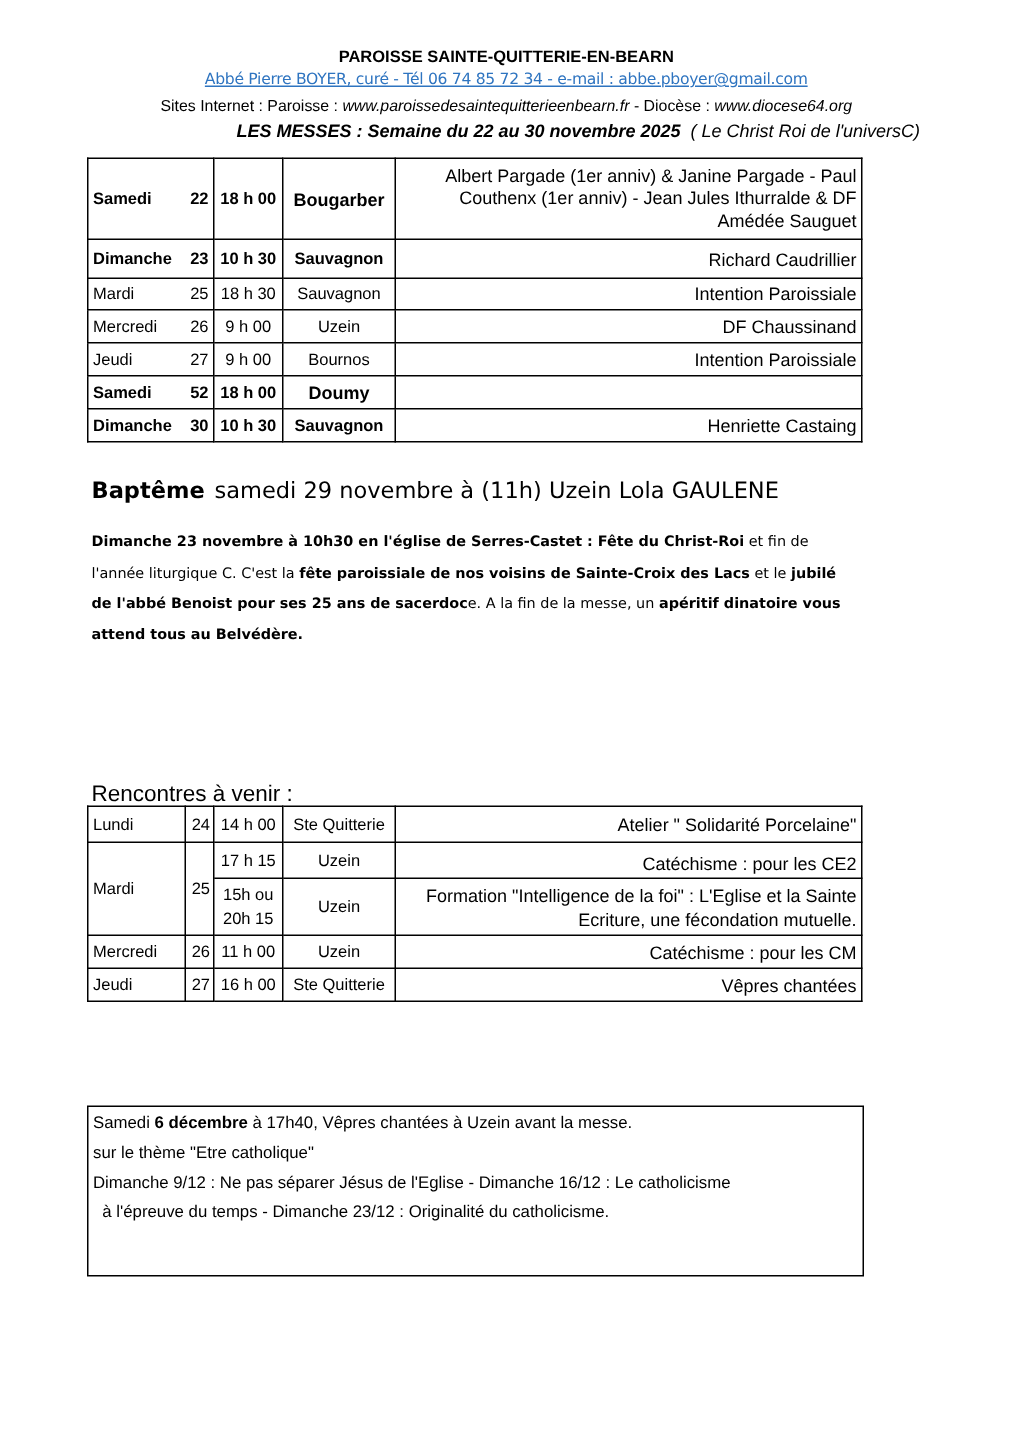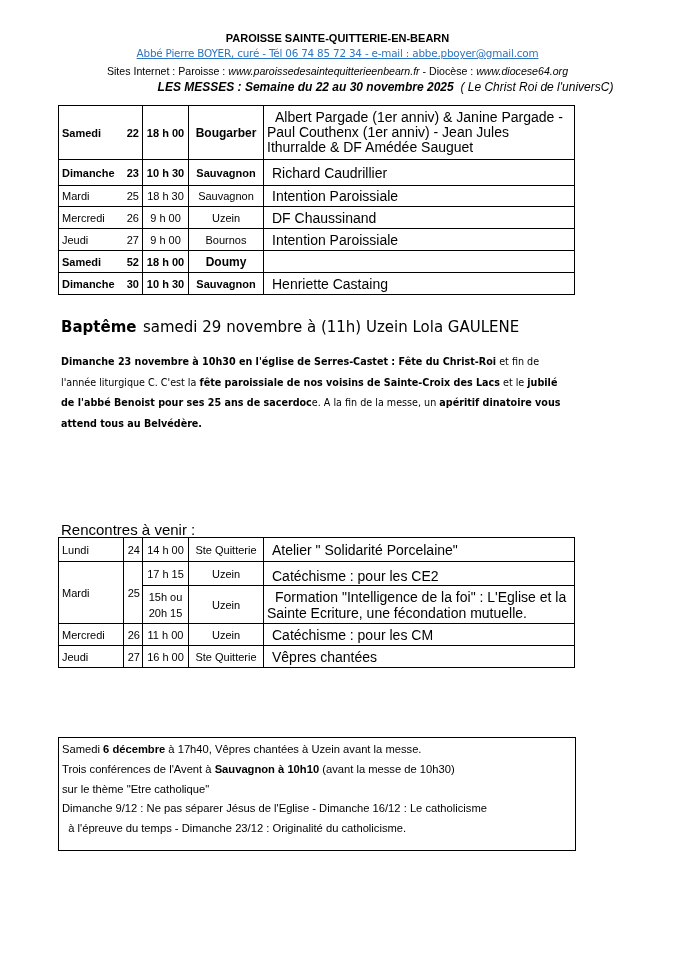--- a/index.html
+++ b/index.html
@@ -13,21 +13,21 @@
   .h-sites i { font-style: italic; }
   .h-masses { top: 80px; font-size: 12px; font-weight: bold; font-style: italic; padding-left: 48px; }
   .h-masses span.theme { font-weight: normal; }
 
   table.grid { position: absolute; border-collapse: collapse; table-layout: fixed; }
   table.grid td { border: 1px solid #000; padding: 0 3px; font-size: 11px; vertical-align: middle; white-space: nowrap; overflow: hidden; }
   table.grid td.wrap { white-space: normal; line-height: 15px; }
   table.grid td.c { text-align: center; }
   table.grid td.r { text-align: right; }
   table.grid tr.b td { font-weight: bold; }
-  table.grid td.int { font-size: 14px; padding-left: 8px; }
+  table.grid td.int { font-size: 12px; padding-left: 8px; text-align: right; }
   table.grid td.place-b { font-size: 12px; }
   #masses { left: 58px; top: 105px; width: 516px; border: 1.5px solid #000; }
   #masses td.dayc { position: relative; }
   #masses .dn { position: absolute; right: 3px; top: 50%; transform: translateY(-50%); }
 
   .bapteme { left: 61px; top: 318px; font-family: "DejaVu Sans", sans-serif; font-size: 15px; white-space: nowrap; }
   .bapteme b { font-weight: bold; display: inline-block; width: 82px; }
   .note { left: 61px; top: 352px; width: 500px; font-family: "DejaVu Sans", sans-serif; font-size: 9.6px; line-height: 20.5px; }
   .rencontres-label { left: 61px; top: 521px; font-size: 15px; }
   #meetings { left: 58px; top: 537px; width: 516px; border: 1.5px solid #000; }
@@ -141,17 +141,16 @@
       <td class="r" style="padding:0 2px">27</td>
       <td class="c">16 h 00</td>
       <td class="c">Ste Quitterie</td>
       <td class="int">Vêpres chantées</td>
     </tr>
   </tbody>
 </table>
 
 <div class="abs prop">
   <div class="line"><span>Samedi </span><b>6 décembre</b><span> à 17h40, Vêpres chantées à Uzein avant la messe.</span></div>
-  <div class="line"><span>Trois conférences de l'Avent à </span><b>Sauvagnon à 10h10</b><span> (avant la messe de 10h30)</span></div>
   <div class="line">sur le thème "Etre catholique"</div>
   <div class="line">Dimanche 9/12 : Ne pas séparer Jésus de l'Eglise - Dimanche 16/12 : Le catholicisme</div>
   <div class="line" style="white-space:pre">  à l'épreuve du temps - Dimanche 23/12 : Originalité du catholicisme.</div>
 </div>
 
 </body></html>

